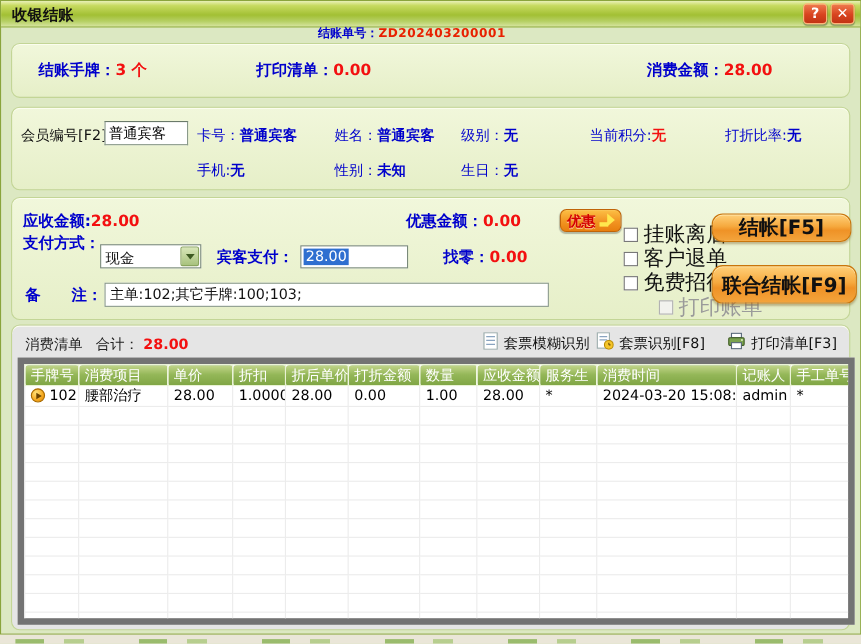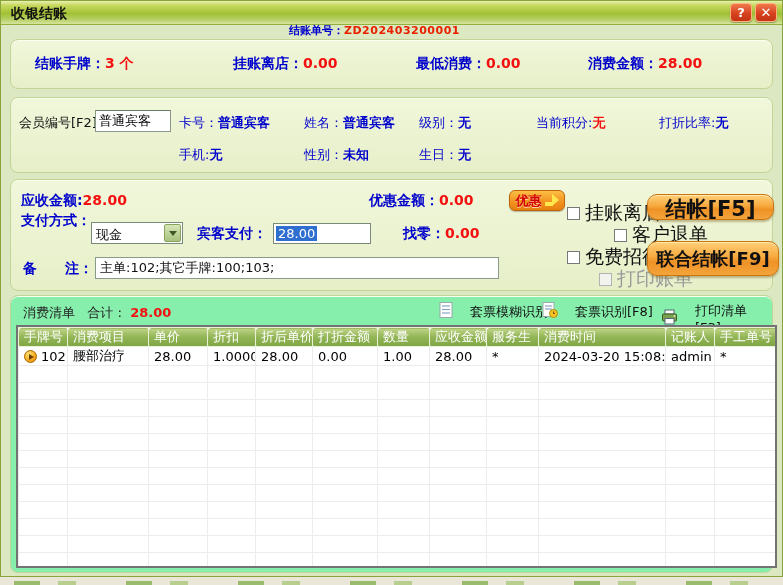--- a/index.html
+++ b/index.html
@@ -26,21 +26,21 @@
   .winbtn.close { left:754px; }
 
   
   .box { position:absolute; left:9px; width:763px;
     background:linear-gradient(180deg,#f1f7db 0%,#e6efc8 100%);
     border:1px solid #c3d596; border-radius:8px;
     box-shadow:inset 0 1px 0 #fbfdef; }
   .box.summary { top:38px; height:50px; }
   .box.member  { top:96px; height:76px; }
   .box.payment { top:178px; height:112px; }
-  .box.listpanel { top:294px; height:278px; background:#86efac; }
+  .box.listpanel { top:294px; height:278px; background:#e5e5e5; }
 
   .pair { position:absolute; white-space:nowrap; font-size:14px; }
   .pair .lbl { color:#0000cc; font-weight:bold; }
   .pair .val { font-weight:bold; }
   .pair .val.red { color:#f31010; }
   .pair .val.blue { color:#0000cc; }
   .pair.small { font-size:13px; }
   .pair.small .lbl { font-weight:normal; }
 
   
@@ -61,21 +61,21 @@
 
   .cb-item { position:absolute; left:556px; font-size:19px; color:#111; display:flex; align-items:center; gap:5px; cursor:pointer; }
   .cb-box { width:13px; height:13px; background:#fff; border:1px solid #787878; display:inline-block; }
   .cb-item.disabled { color:#9a9a9a;margin-left:32px; }
   .cb-item.disabled .cb-box { border-color:#b2b2b2; background:#f2f2ee; }
 
   .big-btn { position:absolute; left:636px; border:1px solid #c9750c; border-radius:10px;
     background:linear-gradient(180deg,#ffd079 0%,#f6a93e 45%,#ef9226 60%,#f3a43c 100%);
     color:#111; font-weight:bold; font-family:"DejaVu Sans", sans-serif;
     box-shadow:0 2px 2px rgba(120,90,30,.4), inset 0 1px 0 #ffe7b0; cursor:pointer; }
-  .big-btn.settle { top:14px; width:127px; height:26px; font-size:21px; }
+  .big-btn.settle { top:14px; width:127px; height:26px; font-size:18px; }
   .big-btn.joint  { top:61px; width:132px; height:35px; font-size:18px; }
 
   .select-box { position:absolute; left:80px; top:42px; width:92px; height:22px; background:#fff;
     border:1px solid #7a8a7a; font-size:13px; cursor:pointer; }
   .select-box .sel-val { position:absolute; left:4px; top:3px; color:#111; }
   .select-arrow { position:absolute; right:1px; top:1px; bottom:1px; width:17px;
     background:linear-gradient(180deg,#d8e6b8 0%,#a8c27e 100%); border:1px solid #8aa45e; border-radius:2px;
     display:flex; align-items:center; justify-content:center; }
   .select-arrow::after { content:""; width:0; height:0; border-left:4px solid transparent;
     border-right:4px solid transparent; border-top:5px solid #3e5a22; }
@@ -85,25 +85,25 @@
   .pay-input .selected { background:#2f6fd0; color:#fff; padding:0 2px; }
 
   .note-label { position:absolute; left:12px; top:80px; font-size:14px; color:#0000cc; font-weight:bold; white-space:pre; }
   .note-input { position:absolute; left:84px; top:77px; width:404px; height:22px; border:1px solid #8a9a8a;
     background:#fff; font-size:13px; padding:0 4px; font-family:"DejaVu Sans", sans-serif; color:#111; }
 
   
   .caption { position:absolute; left:12px; top:8px; font-size:13px; color:#222; white-space:nowrap; }
   .caption .tlbl { color:#222; }
   .caption .tval { color:#f31010; font-weight:bold; }
-  .tool { position:absolute; top:6px; font-size:13px; color:#111; display:flex; align-items:center; gap:17px; cursor:pointer; }
+  .tool { position:absolute; top:6px; font-size:13px; color:#111; display:flex; align-items:center; gap:5px; cursor:pointer; }
   .tool.t1 { left:428px; } .tool.t2 { left:531px; } .tool.t3 { left:650px; }
 
   .gridwrap { position:absolute; left:5px; top:29px; width:761px; height:243px; background:#fff;
-    border:2px solid #737373; overflow:hidden; }
+    border:6px solid #737373; overflow:hidden; }
   table.grid { border-collapse:collapse; table-layout:fixed; width:759px; font-size:13px; }
   table.grid th { height:19px; font-weight:normal; color:#fff; text-align:left; padding:0 0 0 5px;
     background:linear-gradient(180deg,#c0d488 0%,#94b758 45%,#7fa544 100%);
     border:1px solid #e9f2d4; border-radius:3px; white-space:nowrap; overflow:hidden; font-size:13px; }
   table.grid td { height:17px; border:1px solid #ececec; padding:0 0 0 5px; color:#111;
     white-space:nowrap; overflow:hidden; }
   table.grid tr.datarow td { color:#000; }
   .bullet { display:inline-block; width:13px; height:13px; border-radius:50%; vertical-align:-2px;
     background:radial-gradient(circle at 35% 30%,#ffe27a 0%,#f7b country 0%,#f5a81e 60%,#d87f04 100%);
     background:radial-gradient(circle at 35% 30%,#ffe27a 0%,#f5a81e 60%,#d87f04 100%);
@@ -132,24 +132,21 @@
     </span>
     <span class="winbtn help">?</span>
     <span class="winbtn close">✕</span>
   </div>
 
   <div class="box summary">
     <div class="pair" style="left:24px;top:15px;text-align:right;">
       <span class="lbl">结账手牌：</span><span class="val red">3 个</span>
     </div>
     <div class="pair" style="left:222px;top:15px;">
-      <span class="lbl">挂账离店：</span><span class="val red">0.00</span>
-    </div>
-    <div class="pair" style="left:405px;top:15px;">
-      <span class="lbl">最低消费：</span><span class="val red">0.00</span>
+      <span class="lbl">打印清单：</span><span class="val red">0.00</span>
     </div>
     <div class="pair" style="left:577px;top:15px;">
       <span class="lbl">消费金额：</span><span class="val red">28.00</span>
     </div>
   </div>
 
   <div class="box member">
     <span class="member-label">会员编号[F2]</span>
     <input class="member-input" value="普通宾客" style="">
     <div class="pair small" style="left:168px;top:16px;">
@@ -188,21 +185,21 @@
 
     <div class="discount-btn">
       <span class="dtxt">优惠</span>
       <span><span class="arrow-shaft"></span><span class="arrow-head"></span></span>
     </div>
 
     <div class="cb-item" style="top:20px;">
       <span class="cb-box"></span>
       <span>挂账离店</span>
     </div>
-    <div class="cb-item" style="top:42px;margin-left:47px;">
+    <div class="cb-item" style="top:42px;">
       <span class="cb-box"></span>
       <span>客户退单</span>
     </div>
     <div class="cb-item" style="top:64px;">
       <span class="cb-box"></span>
       <span>免费招待</span>
     </div>
     <div class="cb-item disabled" style="top:86px;">
       <span class="cb-box"></span>
       <span>打印账单</span>

